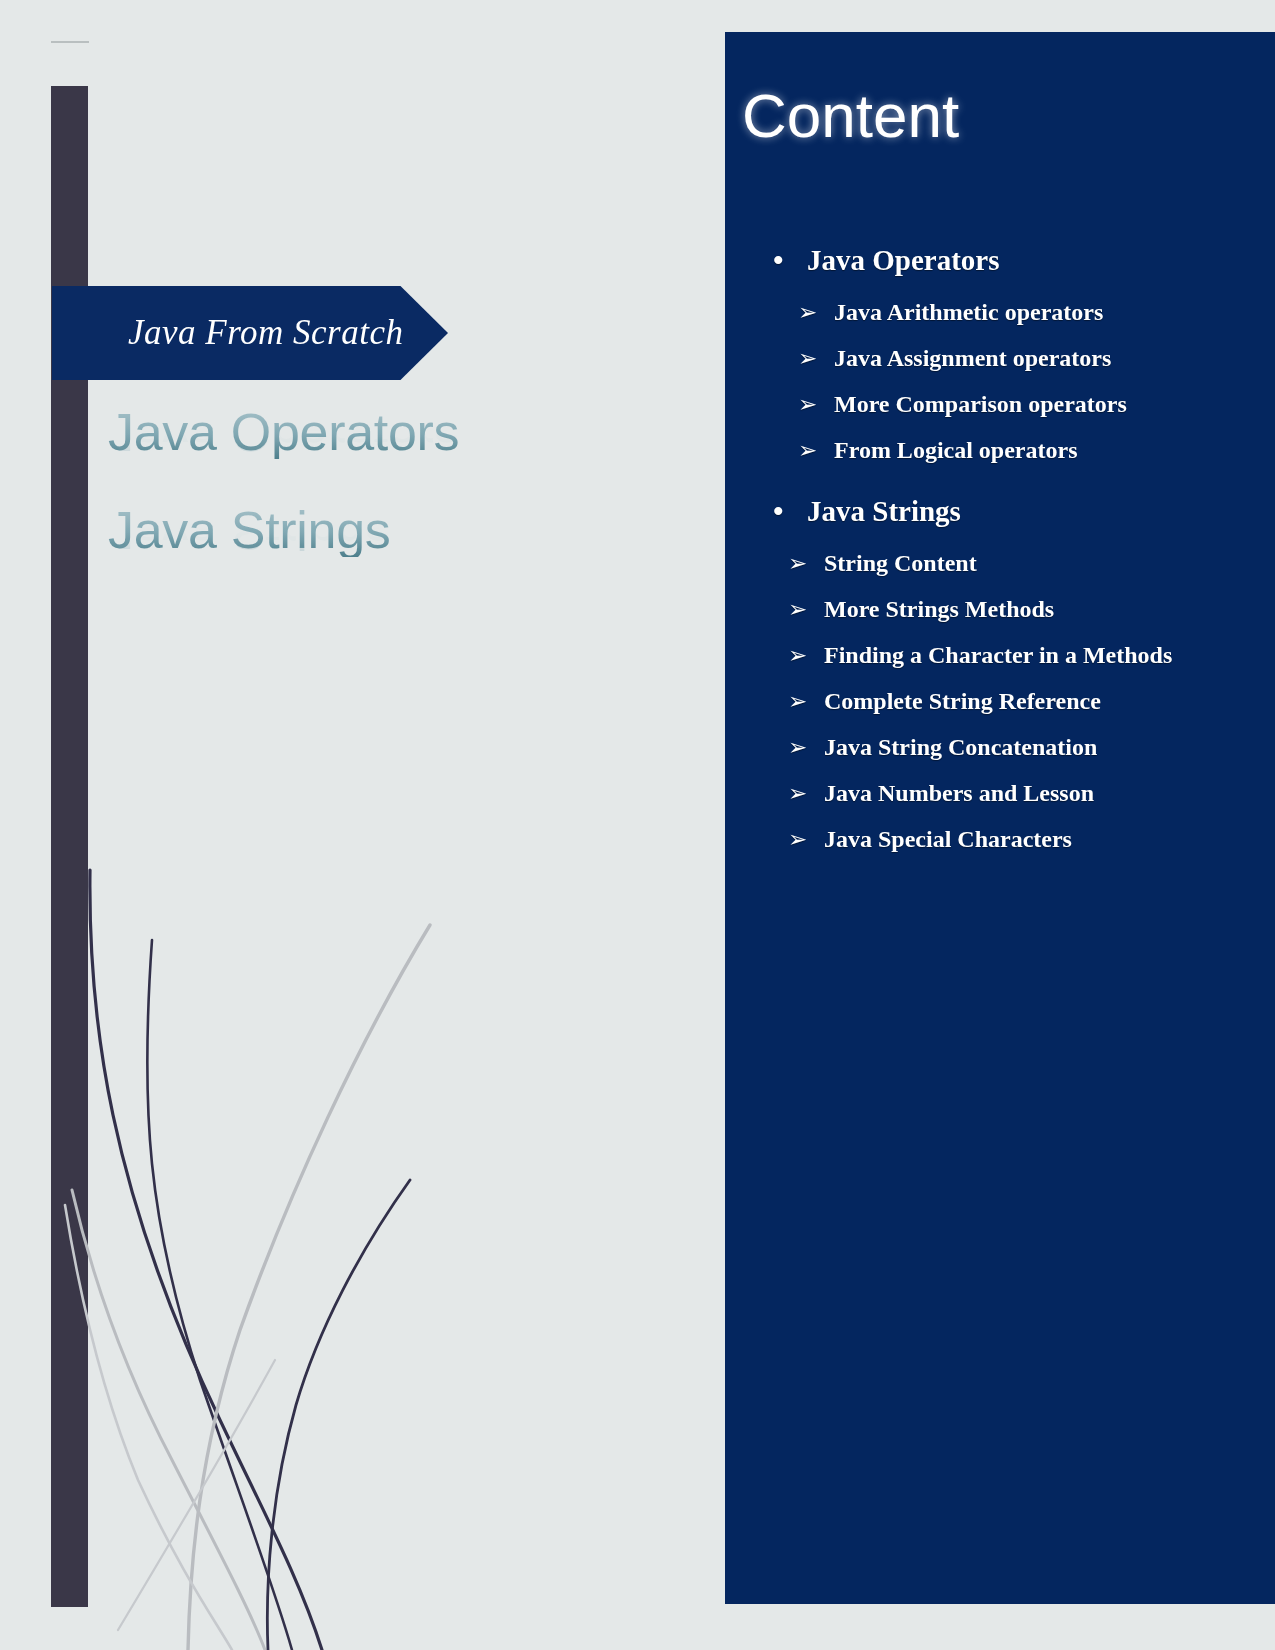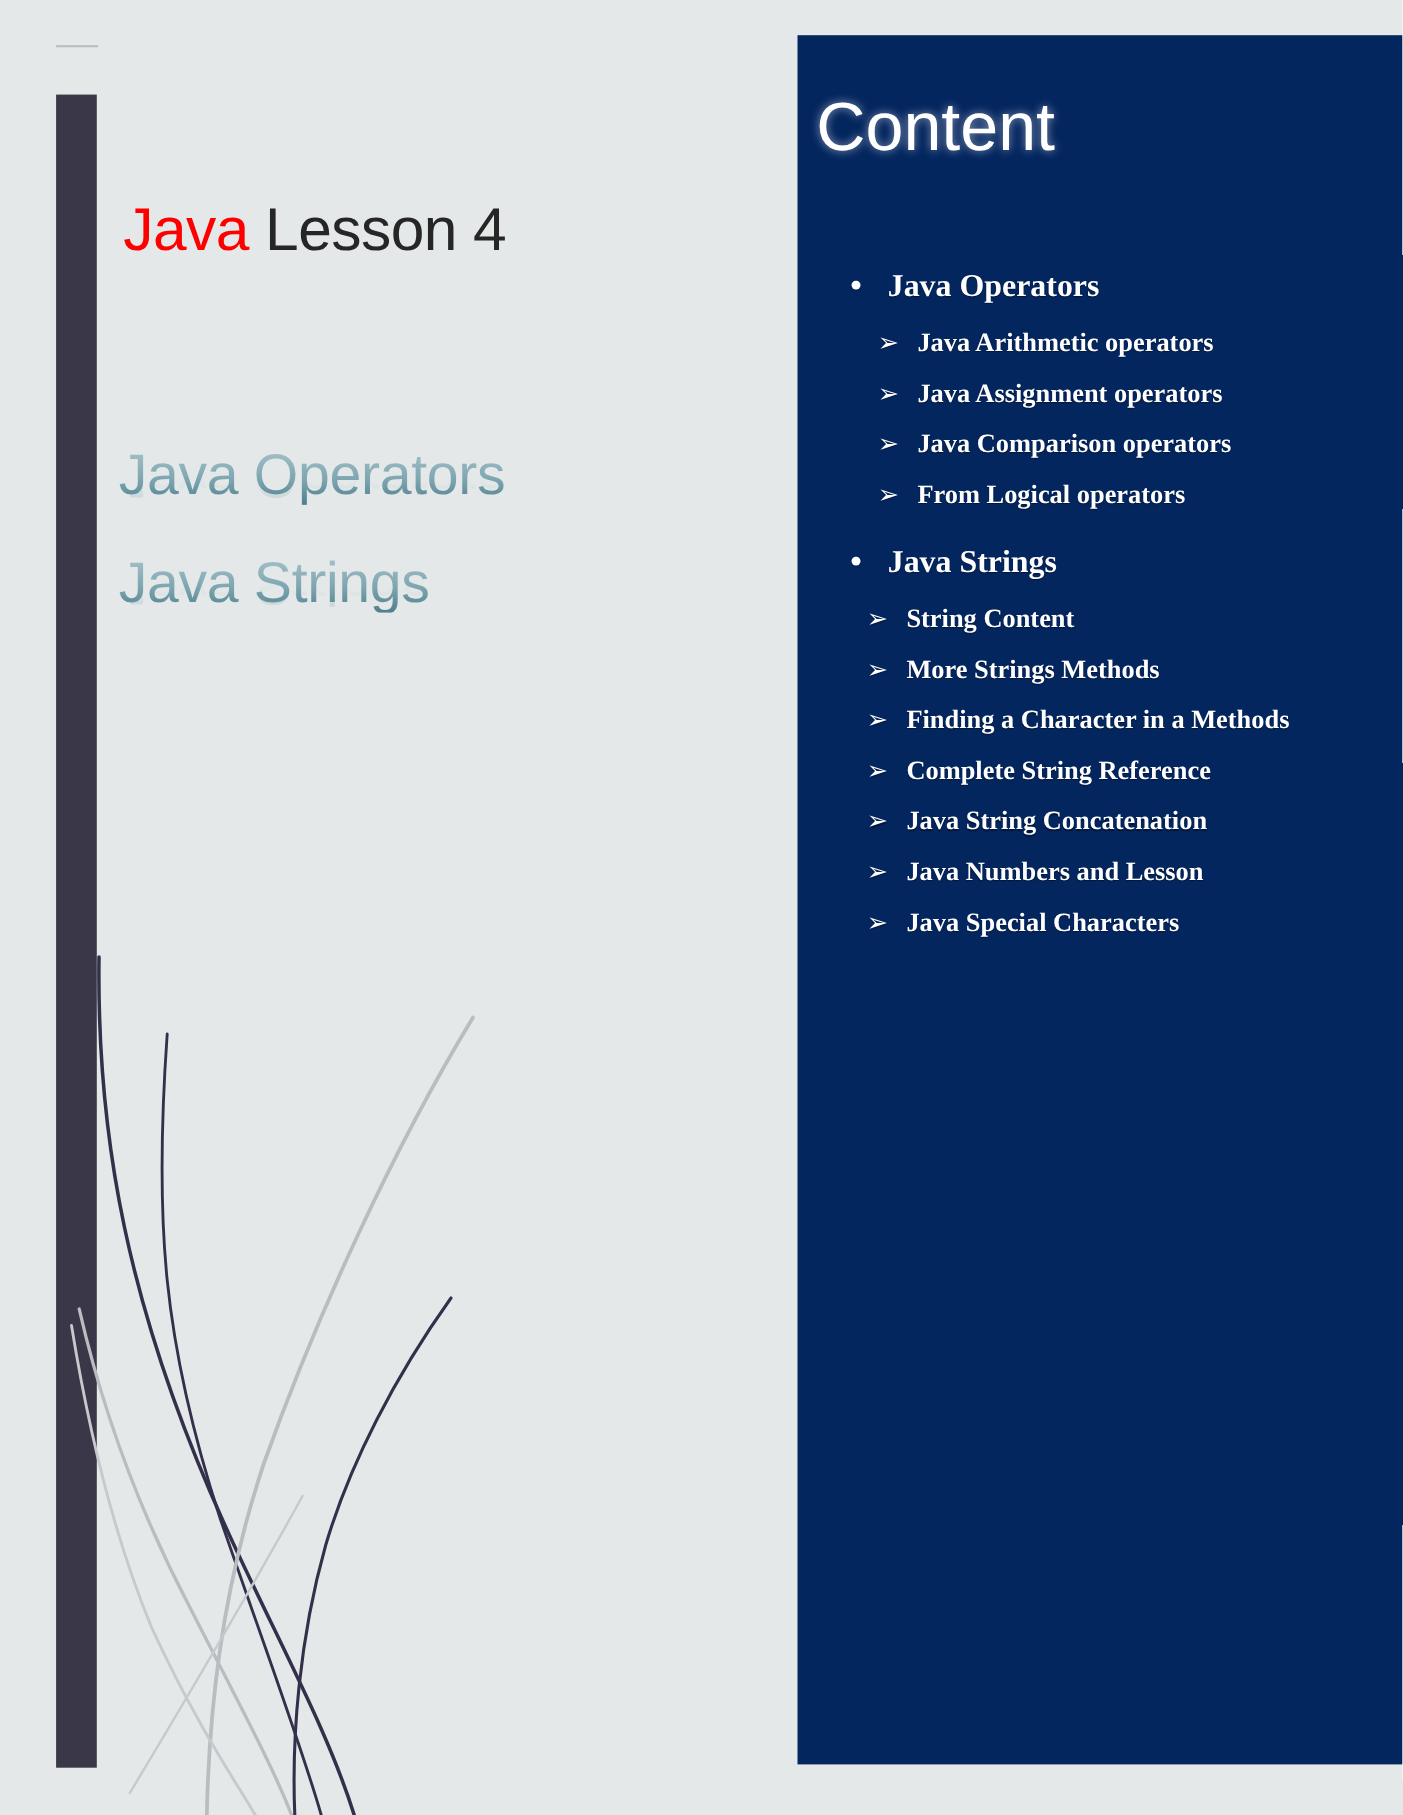--- a/index.html
+++ b/index.html
@@ -189,24 +189,25 @@
   .toc-sub .lbl { white-space: nowrap; }
 </style>
 </head>
 <body>
 
 <div id="page">
 
   <div class="top-hairline"></div>
   <div class="dark-bar"></div>
 
-  <div class="title-line">
-    <span class="accent">Java</span><span> Lesson 4</span>
-  </div>
-
+
+  <div class="banner">
+    <div class="banner-shape"></div>
+    <div class="banner-text">Java From Scratch</div>
+  </div>
 
   <div class="reflect-wrap r1">
     <span class="reflect-main">Java Operators</span>
     <span class="reflect-mirror">Java Operators</span>
   </div>
   <div class="reflect-wrap r2">
     <span class="reflect-main">Java Strings</span>
     <span class="reflect-mirror">Java Strings</span>
   </div>
 
@@ -235,21 +236,21 @@
         <div class="toc-sub">
           <span class="arrow">➢</span>
           <span class="lbl">Java Arithmetic operators</span>
         </div>
         <div class="toc-sub">
           <span class="arrow">➢</span>
           <span class="lbl">Java Assignment operators</span>
         </div>
         <div class="toc-sub">
           <span class="arrow">➢</span>
-          <span class="lbl">Java Comparison operators</span>
+          <span class="lbl">More Comparison operators</span>
         </div>
         <div class="toc-sub">
           <span class="arrow">➢</span>
           <span class="lbl">From Logical operators</span>
         </div>
       </div>
 
       <div class="toc-group strings">
         <div class="toc-main">
           <span class="dot">•</span>

